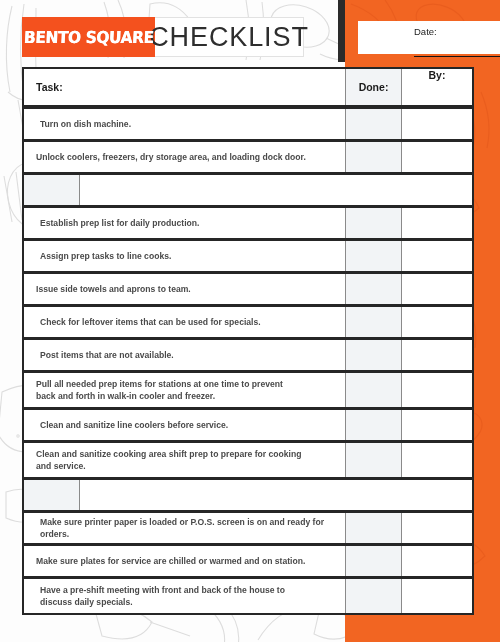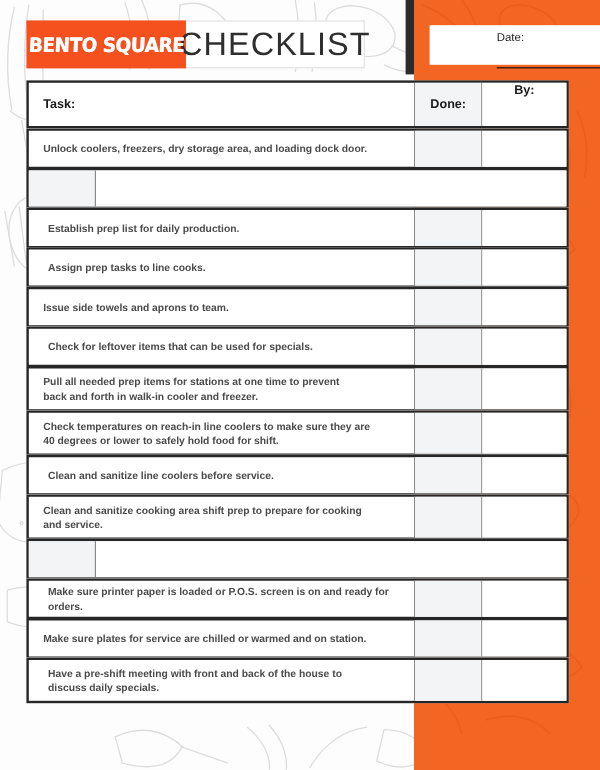--- a/index.html
+++ b/index.html
@@ -312,20 +312,31 @@
         <span class="hdr-text">Task:</span>
       </div>
       <div class="cell-done">
         <span class="hdr-text">Done:</span>
       </div>
       <div class="cell-by">
         <span class="hdr-text">By:</span>
       </div>
     </div>
     <div id="rows-host">
+        <div class="row task-row indent">
+          <div class="cell-task">
+            <span class="task-text">Turn on dish machine.</span>
+          </div>
+          <div class="cell-done">
+            <span class="task-text"></span>
+          </div>
+          <div class="cell-by">
+            <span class="task-text"></span>
+          </div>
+        </div>
         <div class="row task-row">
           <div class="cell-task">
             <span class="task-text">Unlock coolers, freezers, dry storage area, and loading dock door.</span>
           </div>
           <div class="cell-done">
             <span class="task-text"></span>
           </div>
           <div class="cell-by">
             <span class="task-text"></span>
           </div>
@@ -367,52 +378,51 @@
           <div class="cell-done">
             <span class="task-text"></span>
           </div>
           <div class="cell-by">
             <span class="task-text"></span>
           </div>
         </div>
         <div class="row task-row indent">
           <div class="cell-task">
             <span class="task-text">Check for leftover items that can be used for specials.</span>
+          </div>
+          <div class="cell-done">
+            <span class="task-text"></span>
+          </div>
+          <div class="cell-by">
+            <span class="task-text"></span>
+          </div>
+        </div>
+        <div class="row task-row indent">
+          <div class="cell-task">
+            <span class="task-text">Post items that are not available.</span>
           </div>
           <div class="cell-done">
             <span class="task-text"></span>
           </div>
           <div class="cell-by">
             <span class="task-text"></span>
           </div>
         </div>
         <div class="row task-row two-line">
           <div class="cell-task">
             <span class="task-text">Pull all needed prep items for stations at one time to prevent
 back and forth in walk-in cooler and freezer.</span>
           </div>
           <div class="cell-done">
             <span class="task-text"></span>
           </div>
           <div class="cell-by">
             <span class="task-text"></span>
           </div>
         </div>
-        <div class="row task-row two-line">
-          <div class="cell-task">
-            <span class="task-text">Check temperatures on reach-in line coolers to make sure they are
-40 degrees or lower to safely hold food for shift.</span>
-          </div>
-          <div class="cell-done">
-            <span class="task-text"></span>
-          </div>
-          <div class="cell-by">
-            <span class="task-text"></span>
-          </div>
-        </div>
         <div class="row task-row indent">
           <div class="cell-task">
             <span class="task-text">Clean and sanitize line coolers before service.</span>
           </div>
           <div class="cell-done">
             <span class="task-text"></span>
           </div>
           <div class="cell-by">
             <span class="task-text"></span>
           </div>

